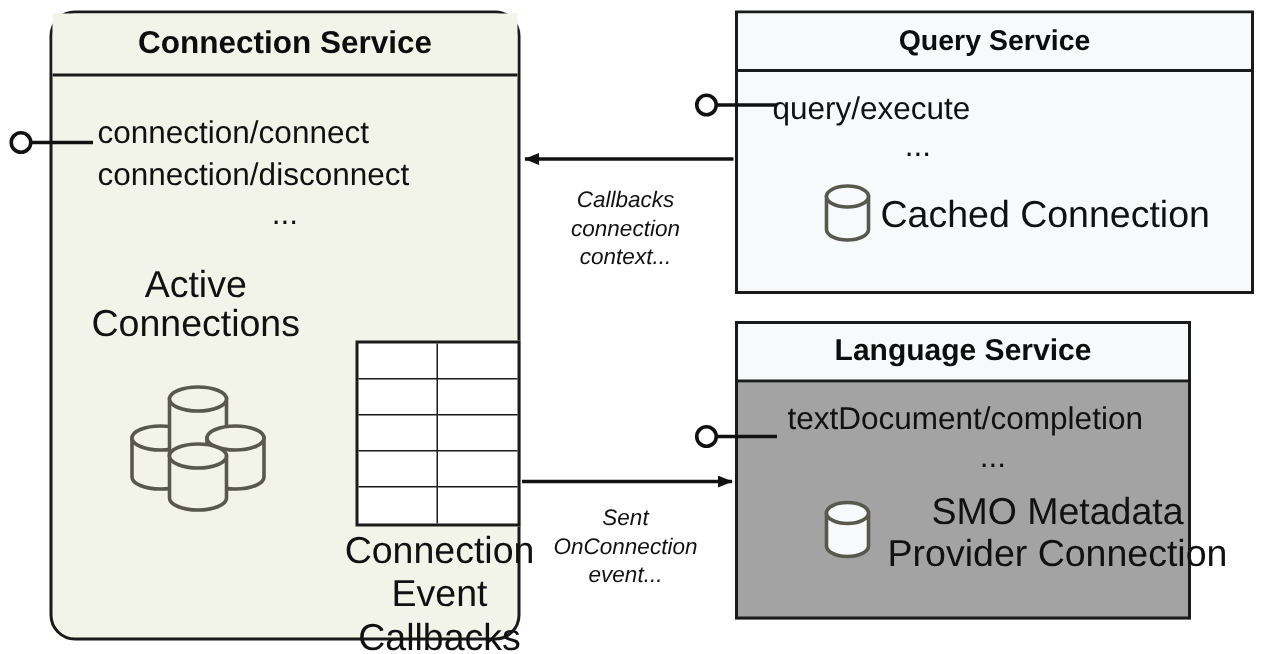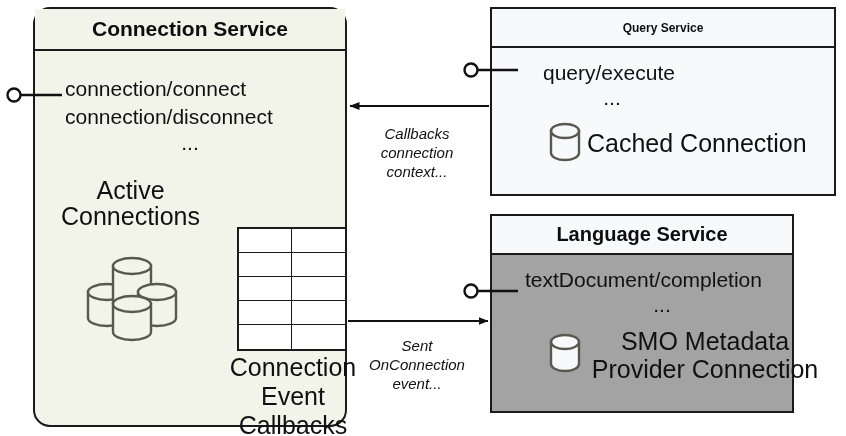--- a/index.html
+++ b/index.html
@@ -59,21 +59,21 @@
   }
   #connection-service .box-body { height: 374px; }
   
   #query-service {
     left: 490px; top: 7px;
     width: 346px; height: 189px;
     background: #f8f9fb;
   }
   #query-service .box-header {
     height: 39px;
-    font-size: 12px;
+    font-size: 19px;
     background: #f8f9fb;
   }
   #query-service .box-body { height: 146px; }
   
   #language-service {
     left: 490px; top: 214px;
     width: 304px; height: 199px;
     background: #a3a3a3;
   }
   #language-service .box-header {
@@ -189,21 +189,21 @@
       <div class="block-label" style="left:180px; top:303px; width:156px;">Connection</div>
       <div class="block-label" style="left:180px; top:332px; width:156px;">Event</div>
       <div class="block-label" style="left:180px; top:361px; width:156px;">Callbacks</div>
     </div>
   </div>
 
   <div class="box" id="query-service">
     <div class="box-header">Query Service</div>
     <div class="box-body">
 
-      <div class="op-text" style="left:51px; top:11px;">query/execute</div>
+      <div class="op-text" style="left:23px; top:11px;">query/execute</div>
 
       <div class="ellipsis-text" style="left:0px; top:40px; width:240px;">...</div>
 
       <svg class="cyl-single" style="left:55px; top:72px;" width="36" height="46" viewBox="0 0 36 46">
         <g fill="#f8f9fb" stroke="#58584f" stroke-width="2.4">
           <path d="M4,11 v22 a14,7 0 0 0 28,0 v-22 z"></path>
           <ellipse cx="18" cy="11" rx="14" ry="7"></ellipse>
         </g>
       </svg>
 

